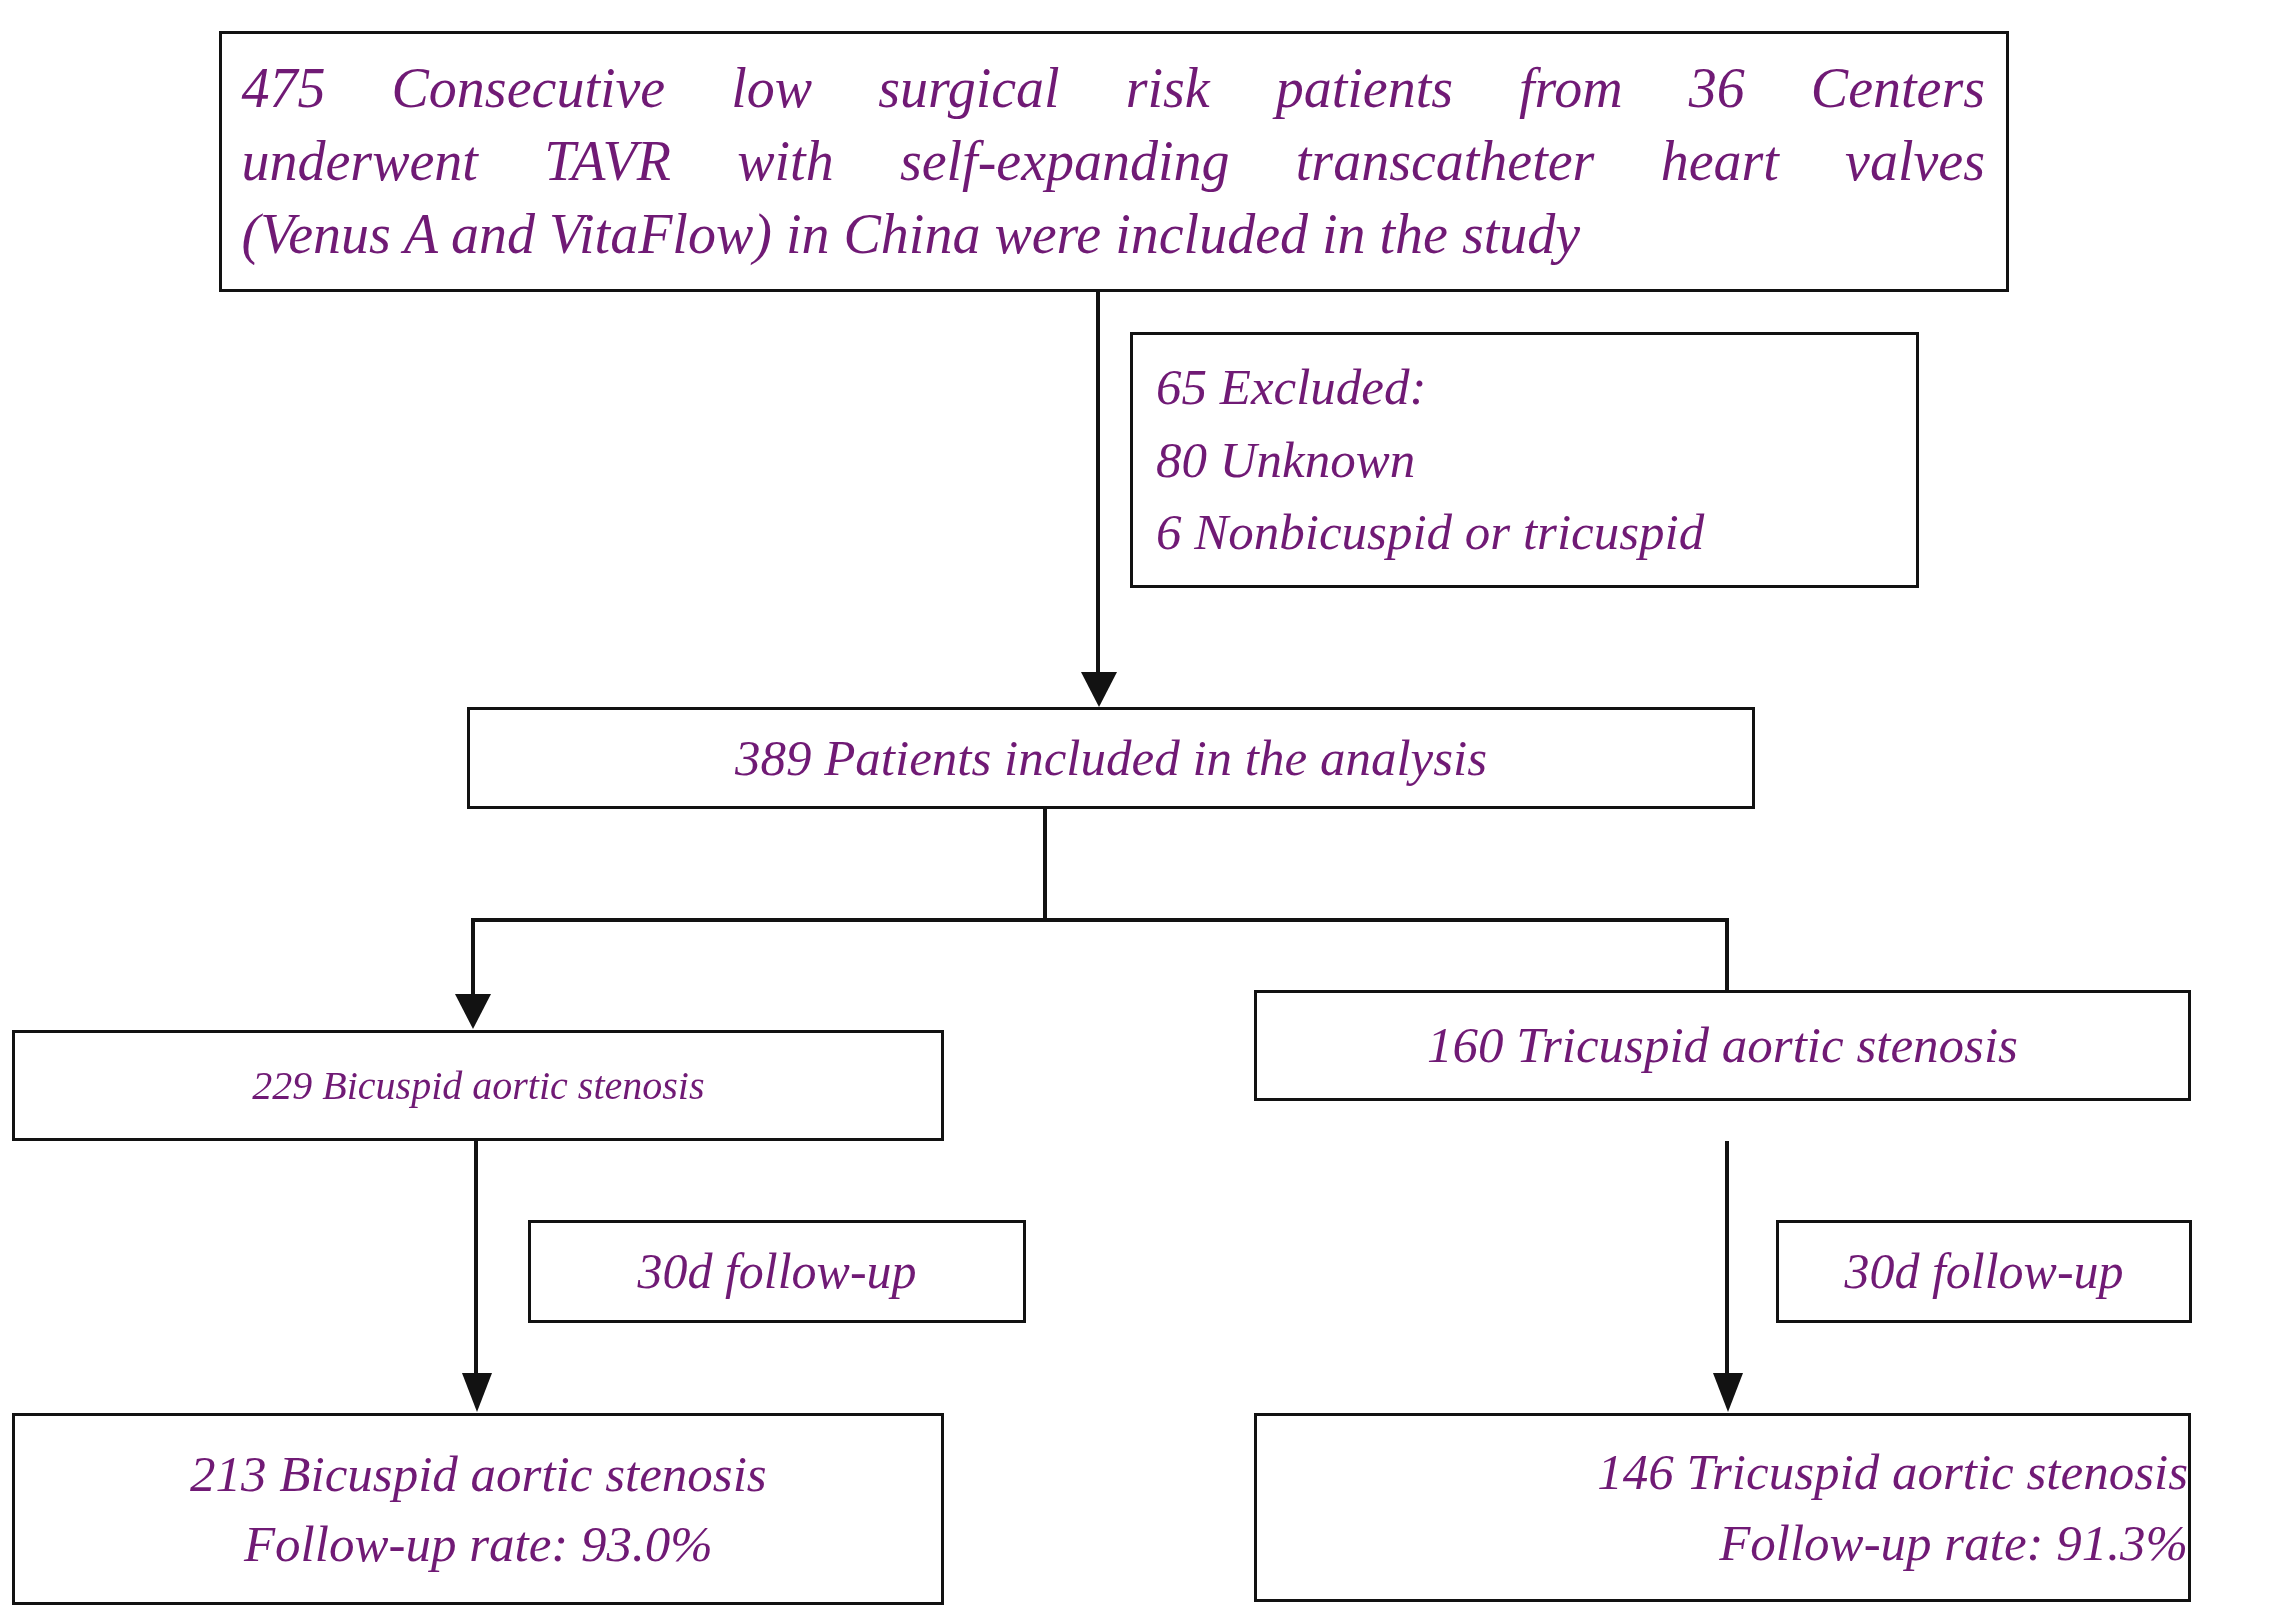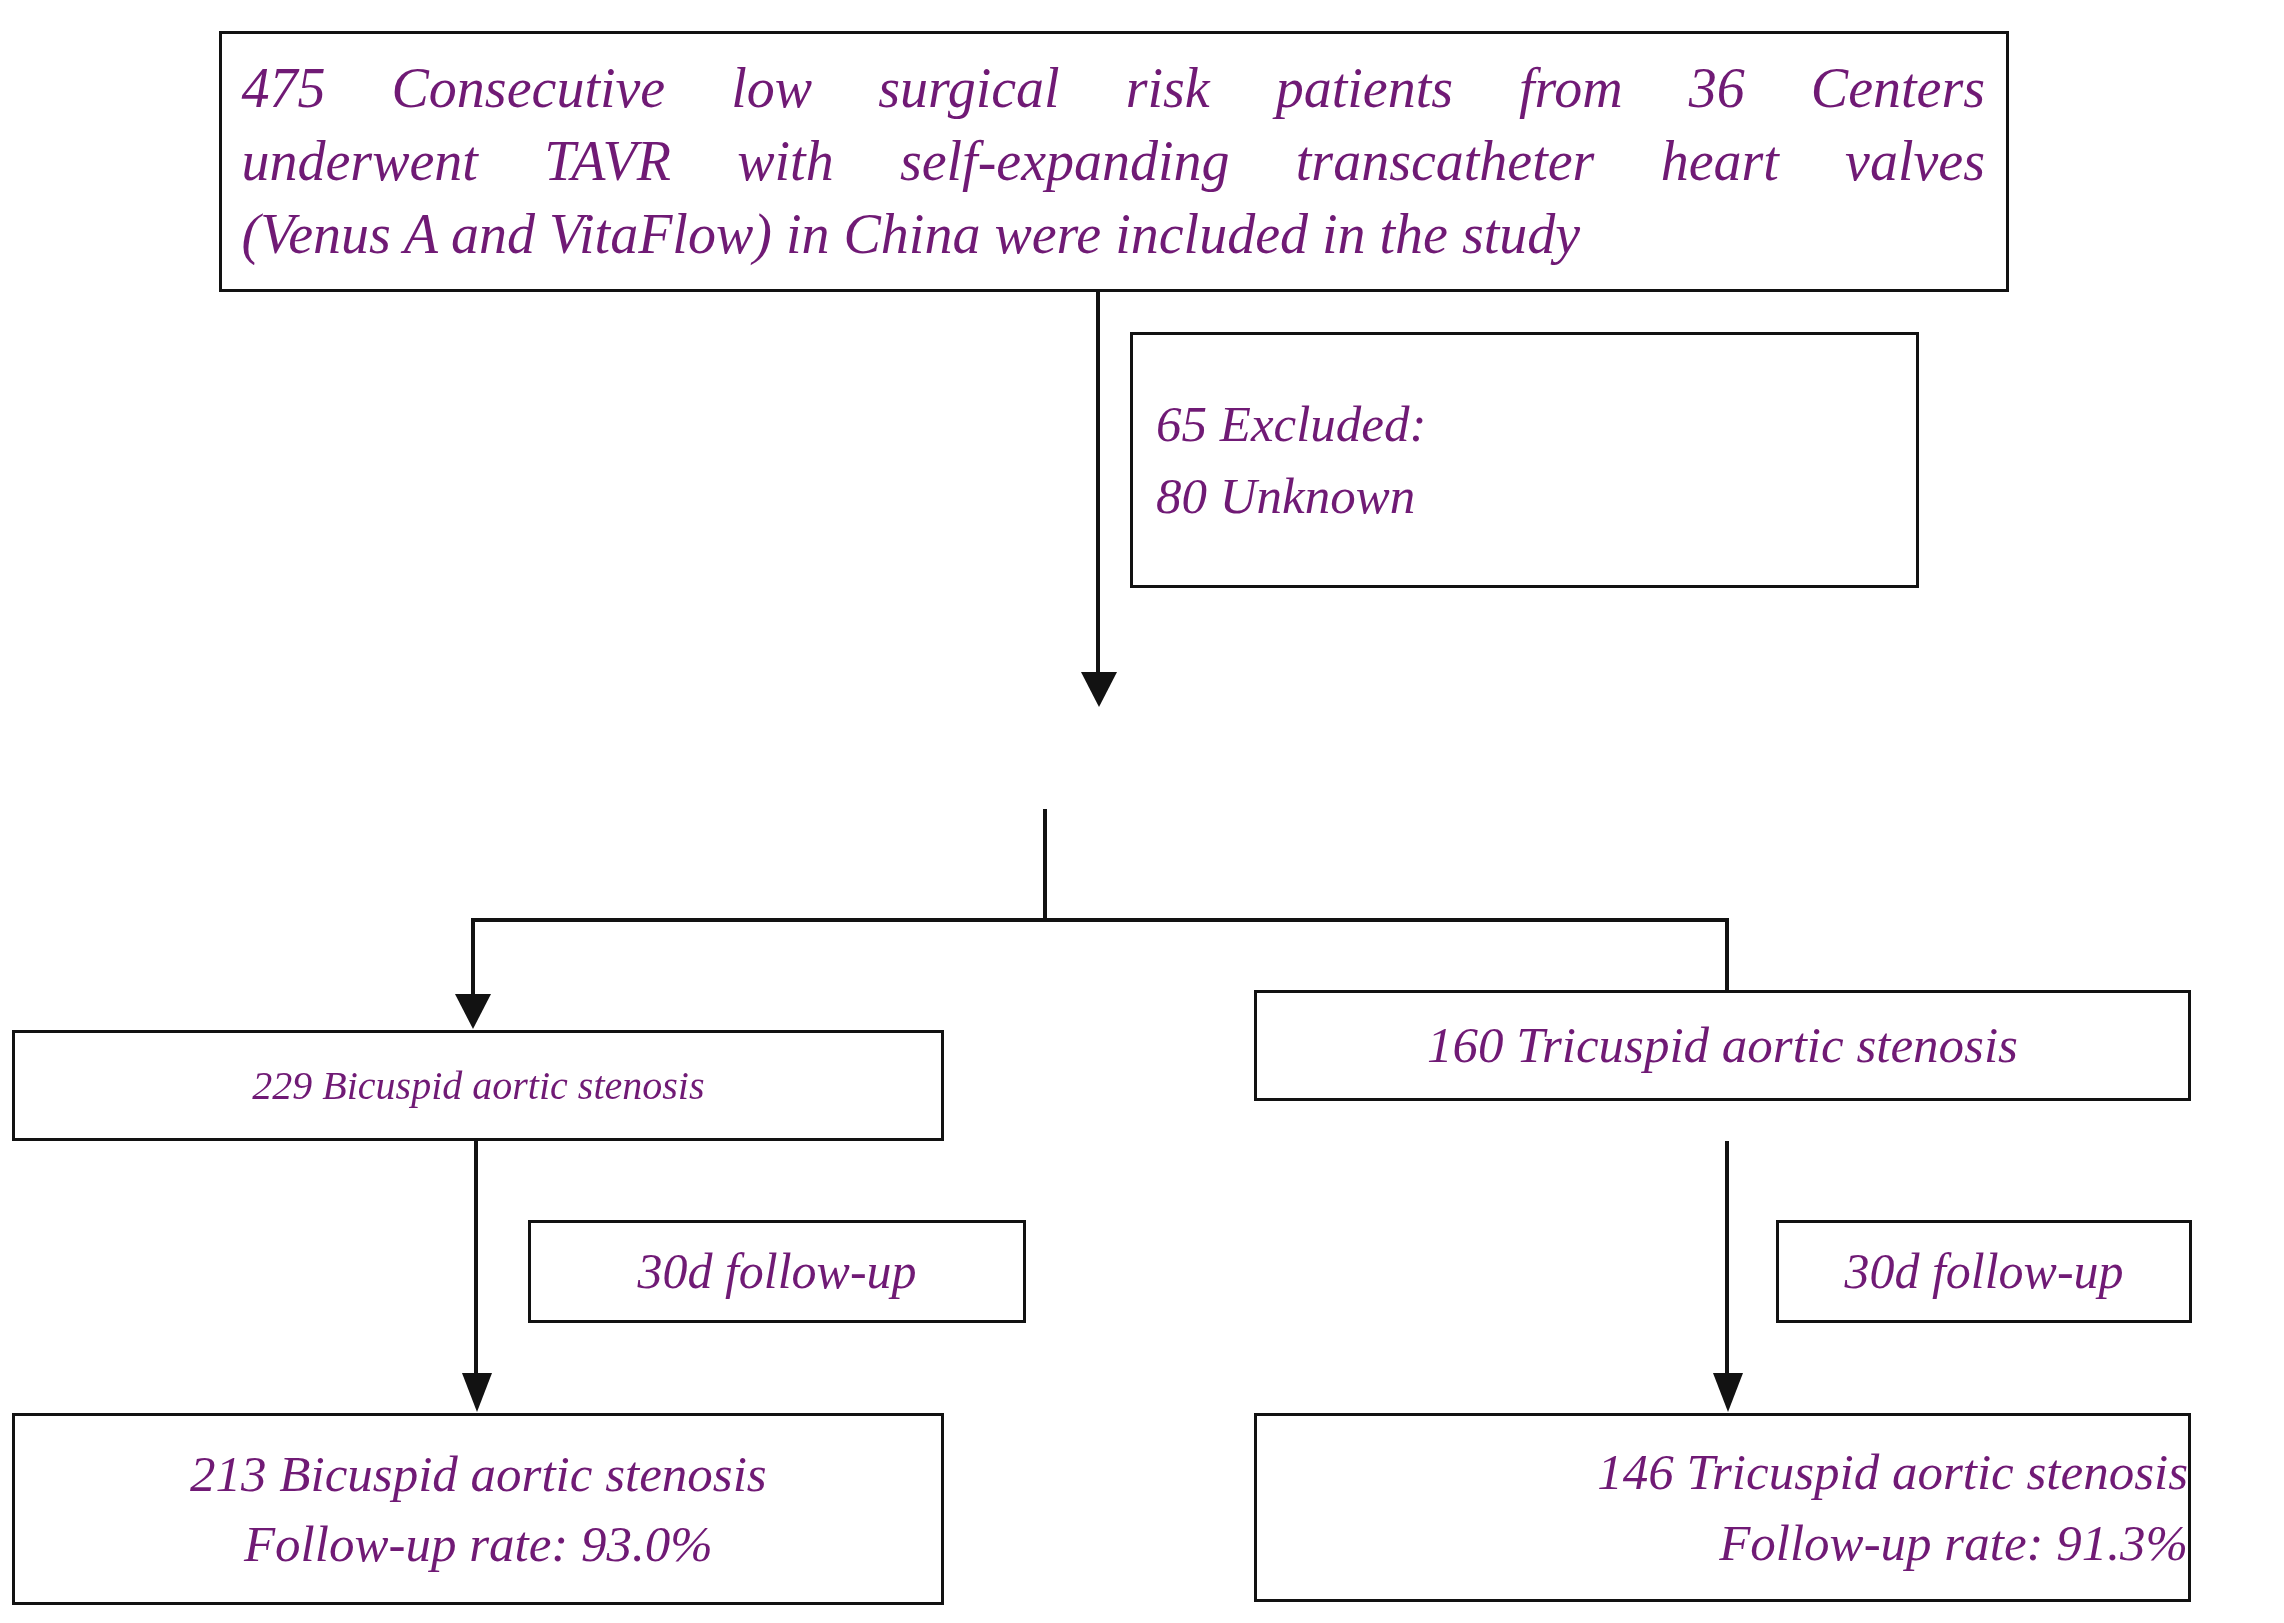--- a/index.html
+++ b/index.html
@@ -155,23 +155,27 @@
       <span class="line">475 Consecutive low surgical risk patients from 36 Centers</span>
       <span class="line">underwent TAVR with self-expanding transcatheter heart valves</span>
       <span class="line last">(Venus A and VitaFlow) in China were included in the study</span>
     </span>
   </div>
 
   <div class="node" id="node-excluded">
     <span class="txt">
       <span class="exline">65 Excluded:</span>
       <span class="exline">80 Unknown</span>
-    </span>
-  </div>
-
+      <span class="exline">6 Nonbicuspid or tricuspid</span>
+    </span>
+  </div>
+
+  <div class="node" id="node-analysis">
+    <span class="txt">389 Patients included in the analysis</span>
+  </div>
 
   <div class="node" id="node-bicuspid">
     <span class="txt">229 Bicuspid aortic stenosis</span>
   </div>
 
   <div class="node" id="node-tricuspid">
     <span class="txt">160 Tricuspid aortic stenosis</span>
   </div>
 
   <div class="node" id="node-followup-left">

